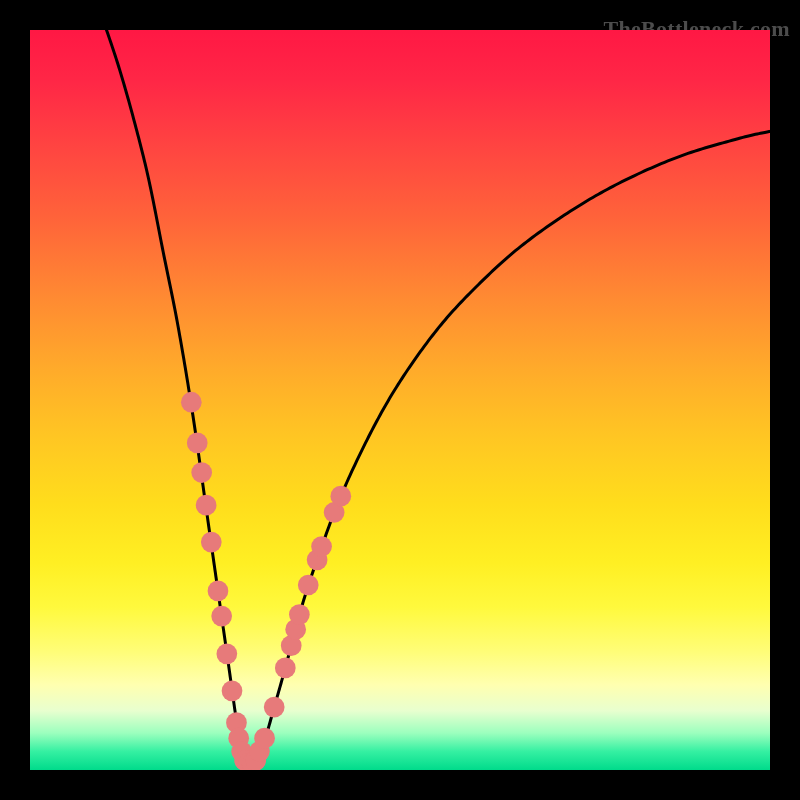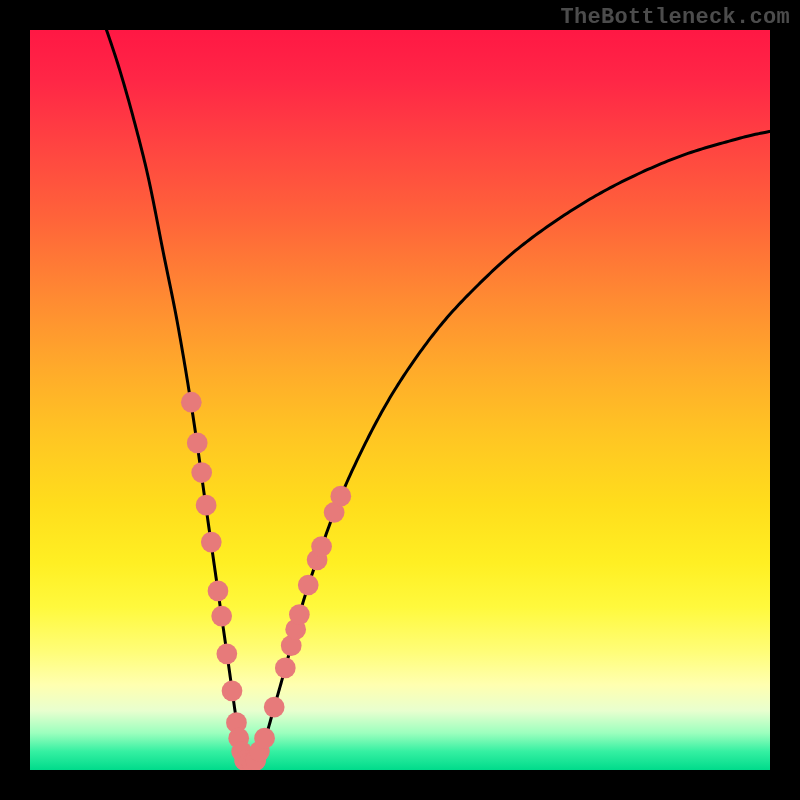--- a/index.html
+++ b/index.html
@@ -5,23 +5,23 @@
   * { margin: 0; padding: 0; box-sizing: border-box; }
   html, body { width: 800px; height: 800px; overflow: hidden; }
   .outer {
     width: 800px;
     height: 800px;
     background: #000;
     position: relative;
   }
   .watermark {
     position: absolute;
-    top: 5px;
+    top: 16px;
     right: 10px;
-    font-family: Liberation Mono, monospace;
+    font-family: Liberation Serif, serif;
     font-size: 22px;
     font-weight: 600;
     color: #4c4c4c;
     letter-spacing: 0.3px;
   }
   .plot {
     position: absolute;
     left: 30px;
     top: 30px;
     width: 740px;

